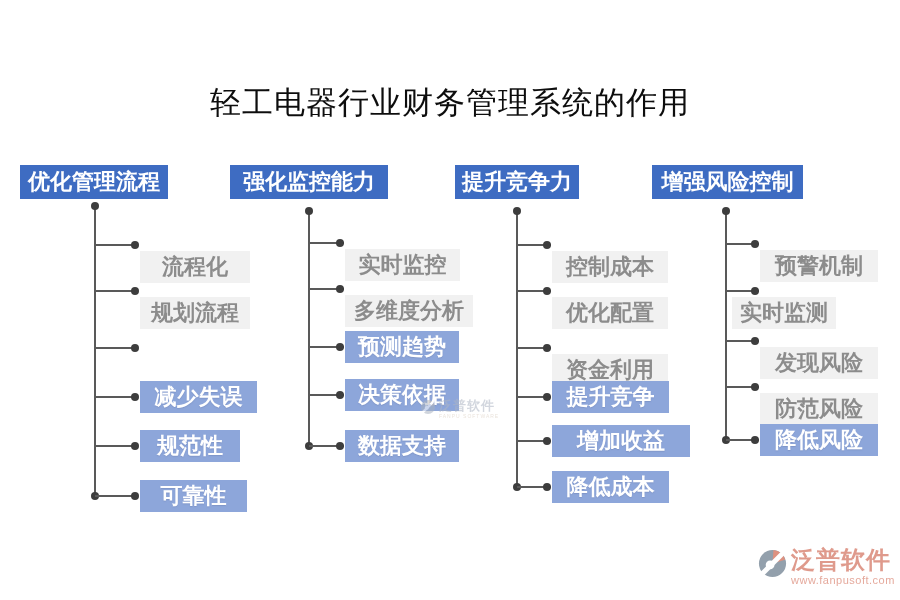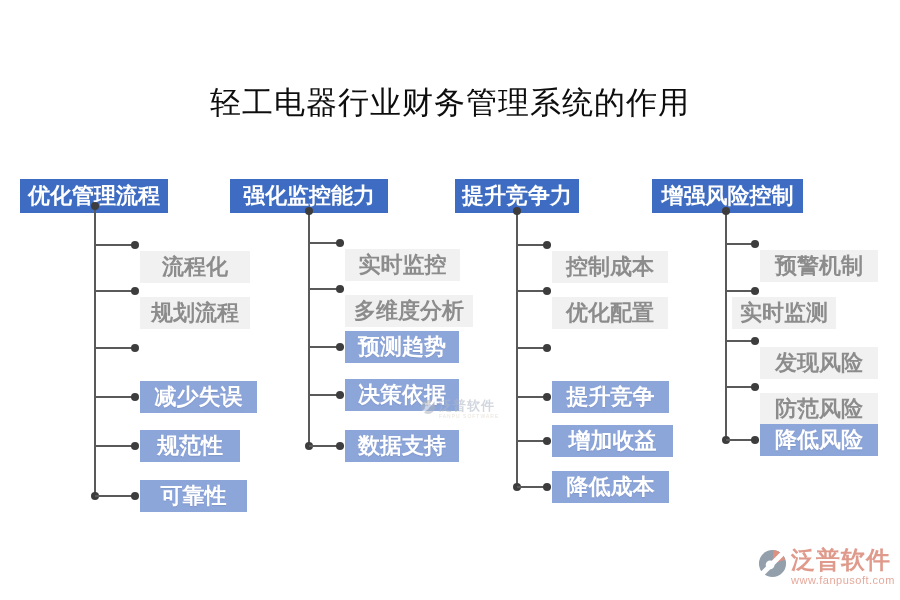--- a/index.html
+++ b/index.html
@@ -4,21 +4,21 @@
 <style>
   :root{
     --headerBg:#3e6cc2; --itemBlueBg:#8da6da; --itemGrayBg:#f1f1f1; --itemGrayText:#8c8c8c;
     --line:#595959; --dot:#3d3d3d; --title:#0d0d0d; --footerBrand:#df9a8c; --footerUrl:#e5a99c;
   }
   html,body{margin:0;padding:0;}
   body{font-family:"Liberation Sans","DejaVu Sans",sans-serif;background:#fff;}
   .canvas{position:relative;width:900px;height:600px;background:#fff;overflow:hidden;}
   .title{position:absolute;left:0;right:0;top:82px;text-align:center;
          font-size:31px;font-weight:normal;letter-spacing:1px;color:var(--title);}
-  .hdr{position:absolute;top:179px;height:34px;line-height:34px;text-align:center;
+  .hdr{position:absolute;top:165px;height:34px;line-height:34px;text-align:center;
        background:var(--headerBg);color:#fff;font-weight:bold;font-size:22px;}
   .trunk{position:absolute;width:2px;background:var(--line);}
   .br{position:absolute;height:2px;background:var(--line);}
   .dt{position:absolute;width:8px;height:8px;border-radius:50%;background:var(--dot);}
   .it{position:absolute;height:32px;line-height:32px;text-align:center;font-weight:bold;font-size:22px;}
   .it.g{background:var(--itemGrayBg);color:var(--itemGrayText);margin-top:22px;}
   .it.b{background:var(--itemBlueBg);color:#ffffff;text-shadow:0 1px 1px rgba(120,140,190,.6);}
   .wm{position:absolute;left:420px;top:399px;display:flex;align-items:flex-start;gap:3px;opacity:.55;}
   .wm-txt{display:flex;flex-direction:column;line-height:1;}
   .wm-brand{font-size:13px;font-weight:bold;color:#aeb6c4;letter-spacing:1px;}
@@ -96,28 +96,29 @@
   <div class="br" style="left:517px;top:244px;width:34px"></div>
   <div class="dt" style="left:543px;top:241px"></div>
   <div class="it g" style="left:552px;top:229px;width:116px">控制成本</div>
 
   <div class="br" style="left:517px;top:290px;width:34px"></div>
   <div class="dt" style="left:543px;top:287px"></div>
   <div class="it g" style="left:552px;top:275px;width:116px">优化配置</div>
 
   <div class="br" style="left:517px;top:347px;width:34px"></div>
   <div class="dt" style="left:543px;top:344px"></div>
+  <div class="it g" style="left:552px;top:332px;width:116px">资金利用</div>
 
   <div class="br" style="left:517px;top:396px;width:34px"></div>
   <div class="dt" style="left:543px;top:393px"></div>
   <div class="it b" style="left:552px;top:381px;width:117px">提升竞争</div>
 
   <div class="br" style="left:517px;top:440px;width:34px"></div>
   <div class="dt" style="left:543px;top:437px"></div>
-  <div class="it b" style="left:552px;top:425px;width:121px">增加收益</div>
+  <div class="it b" style="left:552px;top:425px;width:138px">增加收益</div>
 
   <div class="br" style="left:517px;top:486px;width:34px"></div>
   <div class="dt" style="left:543px;top:483px"></div>
   <div class="it b" style="left:552px;top:471px;width:117px">降低成本</div>
 
   <div class="hdr" style="left:652px;width:151px">增强风险控制</div>
   <div class="trunk" style="left:725px;top:211px;height:229px"></div>
   <div class="dt" style="left:722px;top:207px"></div>
   <div class="dt" style="left:722px;top:436px"></div>
 

